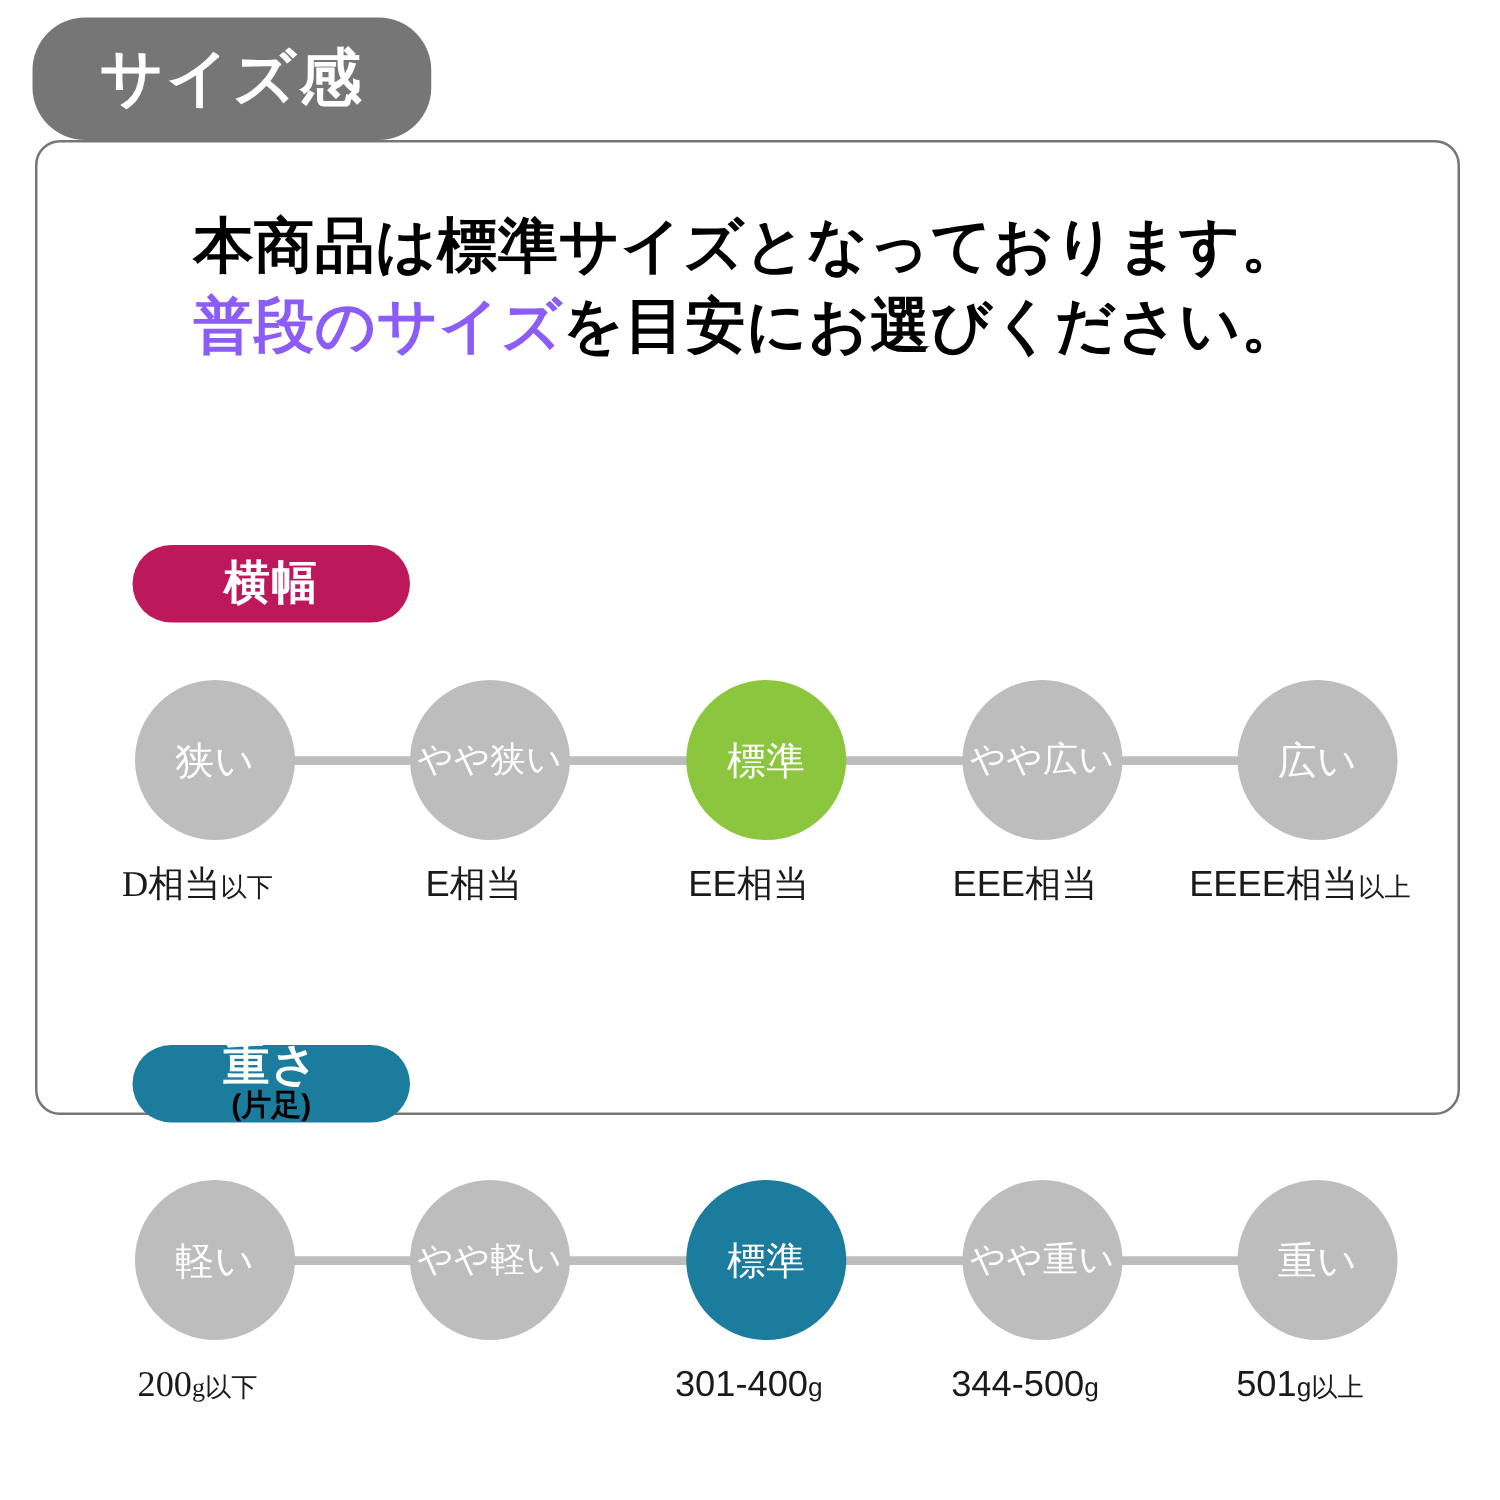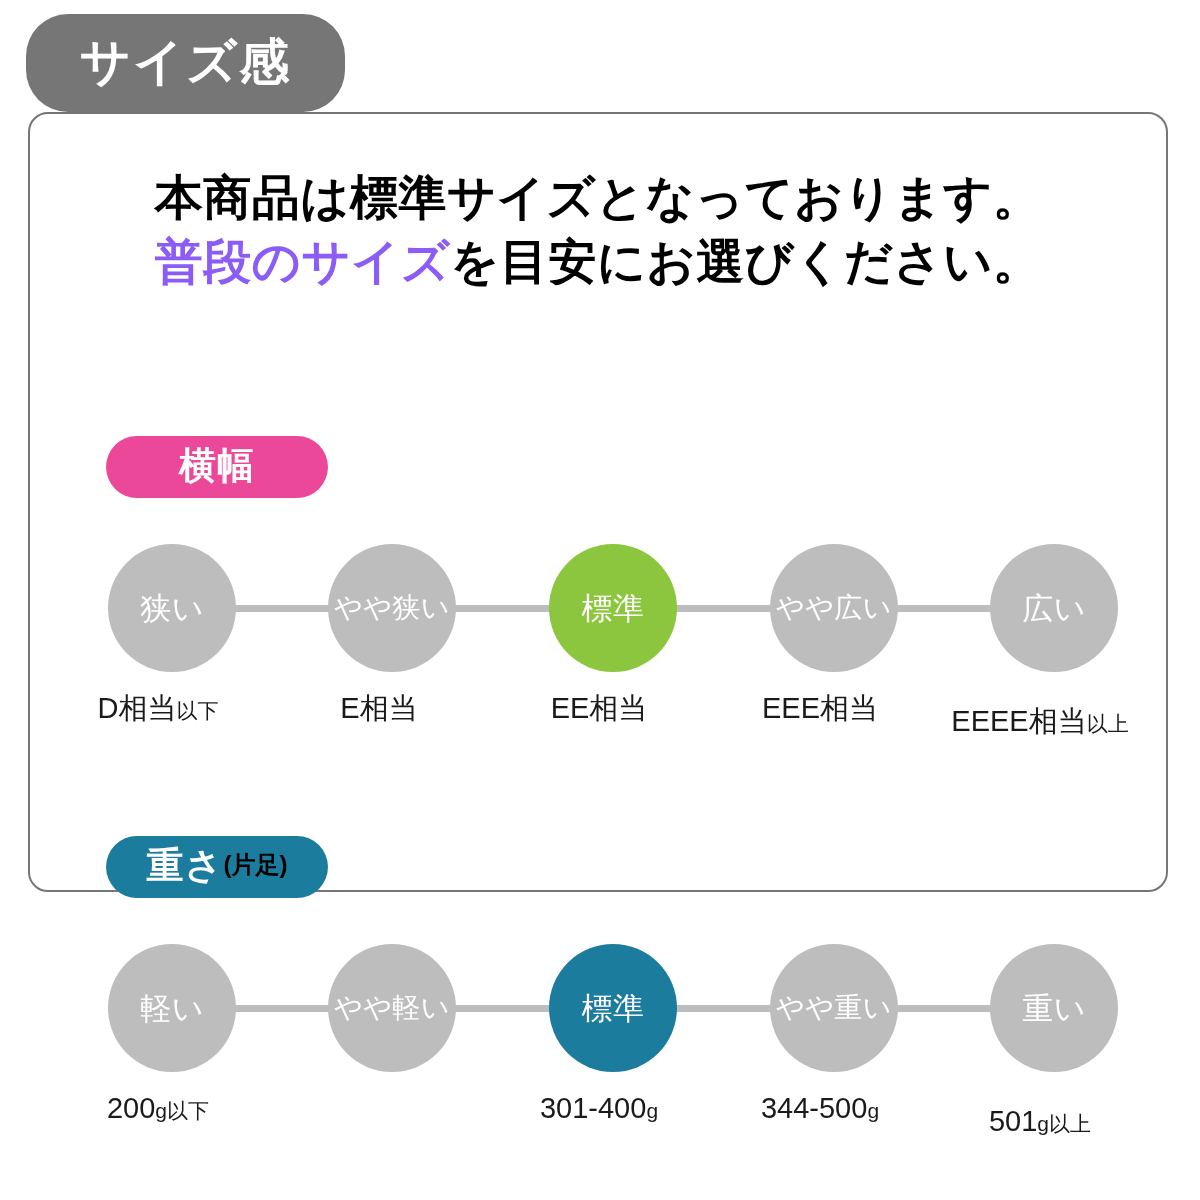--- a/index.html
+++ b/index.html
@@ -80,22 +80,22 @@
     top: 0;
     height: 62px;
     min-width: 222px;
     border-radius: 32px;
     display: flex;
     align-items: center;
     justify-content: center;
     box-sizing: border-box;
     padding: 0 18px;
   }
-  .section-badge.green { background: #ec4899; }
-  .section-badge.blue  { background: #1c7c9e; }
+  .section-badge.green { background: #be185d; }
+  .section-badge.blue  { background: #1c7c9e; flex-direction: column; }
   .section-badge .badge-main {
     color: #ffffff;
     font-size: 37px;
     font-weight: 700;
     line-height: 1;
     letter-spacing: 1px;
     padding-bottom: 3px;
   }
   .section-badge .badge-sub {
     color: #000000;
@@ -169,25 +169,25 @@
   }
   .caption .cap-small { font-size: 21px; }
 
   
   .n0 { left: 0px;   }
   .n1 { left: 220px; }
   .n2 { left: 441px; }
   .n3 { left: 662px; }
   .n4 { left: 882px; }
 
-  .c0 { left: -2px;  }
+  .c0 { left: -2px; font-family: Liberation Serif, serif;  }
   .c1 { left: 219px; }
   .c2 { left: 439px; }
   .c3 { left: 660px; }
-  .c4 { left: 880px; margin-top: 13px; }
+  .c4 { left: 880px; }
 </style>
 </head>
 <body>
 
 <div id="header-badge">
   <span class="badge-text">サイズ感</span>
 </div>
 
 <div id="size-card">
 

